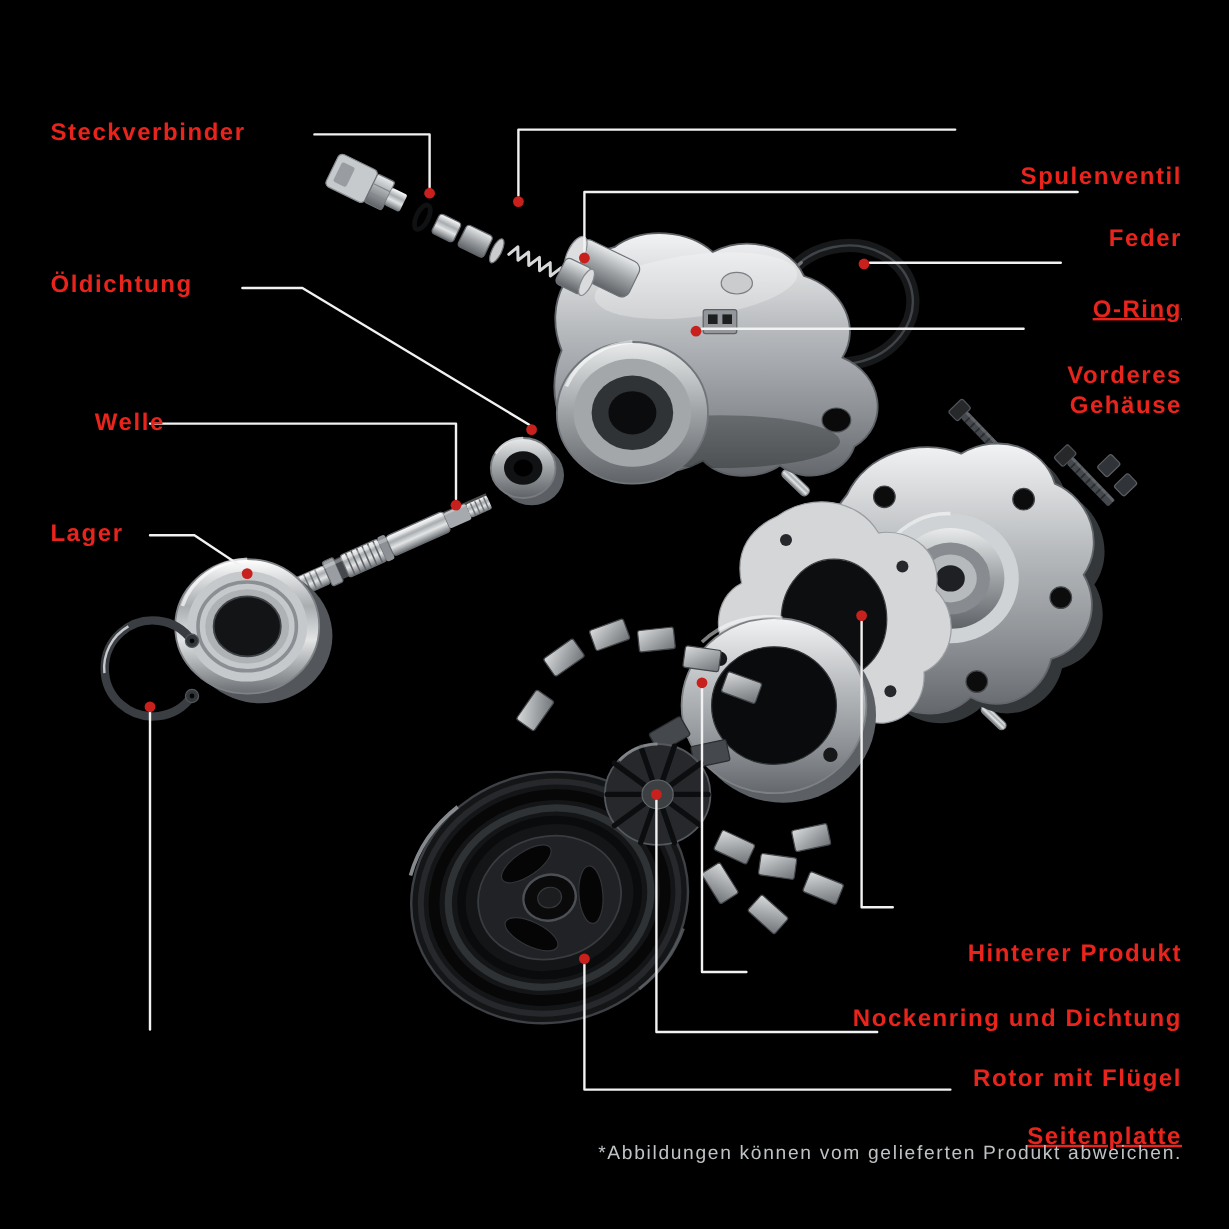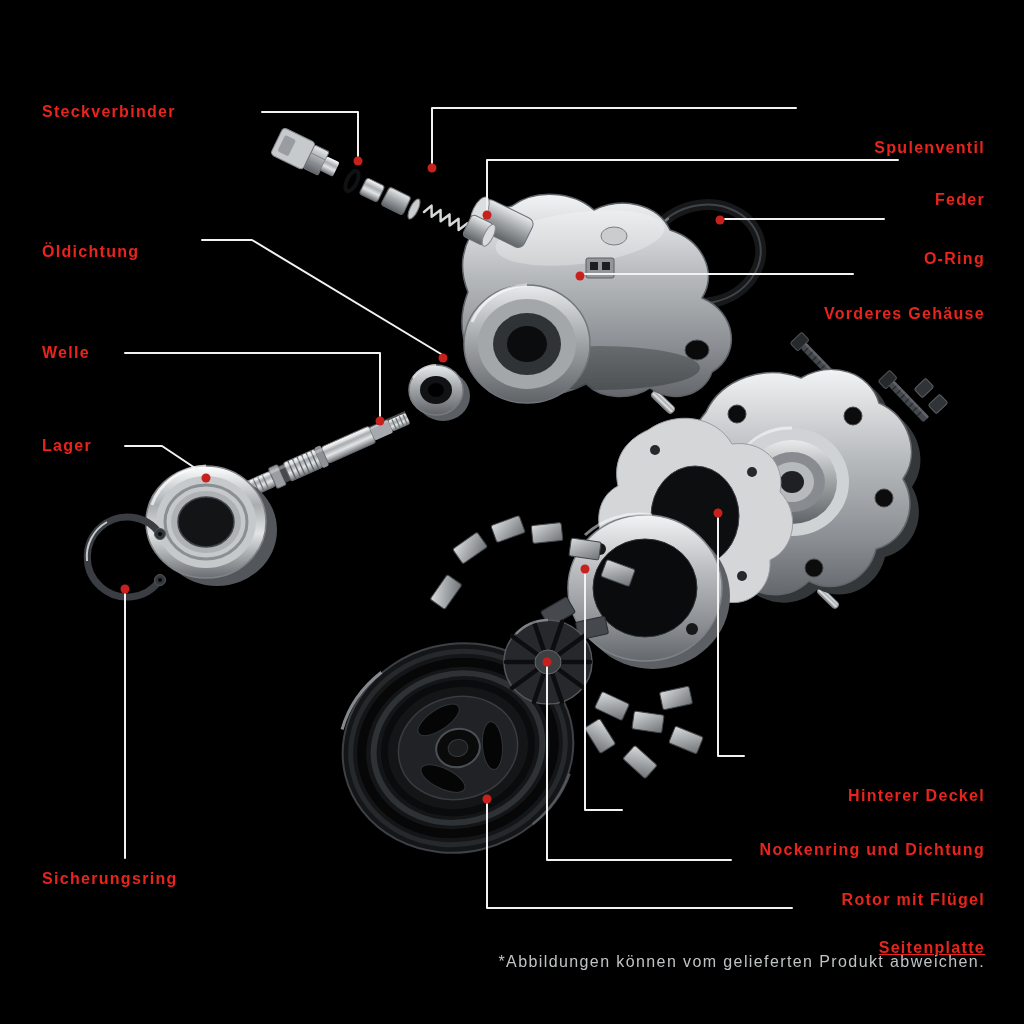--- a/index.html
+++ b/index.html
@@ -9,34 +9,34 @@
     --dot:#c8201c;
     --muted:#bfc3c6;
   }
   html,body{margin:0;padding:0;background:var(--bg);}
   .stage{
     position:relative;width:1024px;height:1024px;background:var(--bg);
     overflow:hidden;font-family:"Liberation Sans",sans-serif;
   }
   .art{position:absolute;left:0;top:0;width:1024px;height:1024px;}
   .lbl{
-    position:absolute;font-weight:700;font-size:16px;line-height:25px;
+    position:absolute;font-weight:700;font-size:20px;line-height:25px;
     letter-spacing:1.3px;color:var(--red);white-space:nowrap;
   }
   .left{left:42px;}
   .right{right:39px;text-align:right;margin-top:40px;}
   #lbl-vorderes-gehaeuse{white-space:normal;width:180px;}
   #lbl-steckverbinder{top:99px;}
-  #lbl-oeldichtung{top:239px;}
-  #lbl-welle{top:340px;}
+  #lbl-oeldichtung{top:225px;}
+  #lbl-welle{top:340px;margin-left:37px;}
   #lbl-lager{top:433px;}
   #lbl-sicherungsring{top:866px;}
   #lbl-spulenventil{top:95px;}
   #lbl-feder{top:147px;}
-  #lbl-o-ring{top:206px;}
+  #lbl-o-ring{top:206px;text-decoration:underline;}
   #lbl-vorderes-gehaeuse{top:261px;}
   #lbl-hinterer-deckel{top:743px;}
   #lbl-nockenring{top:797px;}
   #lbl-rotor{top:847px;}
   #lbl-seitenplatte{top:895px;text-decoration:underline;}
   #disclaimer{
     position:absolute;right:39px;top:953px;font-size:16px;
     letter-spacing:1.4px;color:var(--muted);font-weight:400;
   }
   .leader{fill:none;stroke:var(--line);stroke-width:2;stroke-linecap:round;stroke-linejoin:round;}
@@ -390,25 +390,24 @@
 
       <polyline class="leader" points="792,908 487,908 487,804"></polyline>
       <circle class="dot" cx="487" cy="799" r="4.5"></circle>
     </g>
   </svg>
 
   <div class="lbl left" id="lbl-steckverbinder">Steckverbinder</div>
   <div class="lbl left" id="lbl-oeldichtung">Öldichtung</div>
   <div class="lbl left" id="lbl-welle">Welle</div>
   <div class="lbl left" id="lbl-lager">Lager</div>
-  <div class="lbl left" id="lbl-sicherungsring">Sicherungsring</div>
 
   <div class="lbl right" id="lbl-spulenventil">Spulenventil</div>
   <div class="lbl right" id="lbl-feder">Feder</div>
   <div class="lbl right" id="lbl-o-ring">O-Ring</div>
   <div class="lbl right" id="lbl-vorderes-gehaeuse">Vorderes Gehäuse</div>
-  <div class="lbl right" id="lbl-hinterer-deckel">Hinterer Deckel</div>
+  <div class="lbl right" id="lbl-hinterer-deckel">Hinterer Produkt</div>
   <div class="lbl right" id="lbl-rotor">Rotor mit Flügel</div>
   <div class="lbl right" id="lbl-nockenring">Nockenring und Dichtung</div>
   <div class="lbl right" id="lbl-seitenplatte">Seitenplatte</div>
 
   <div id="disclaimer">*Abbildungen können vom gelieferten Produkt abweichen.</div>
 </div>
 
 </body></html>

